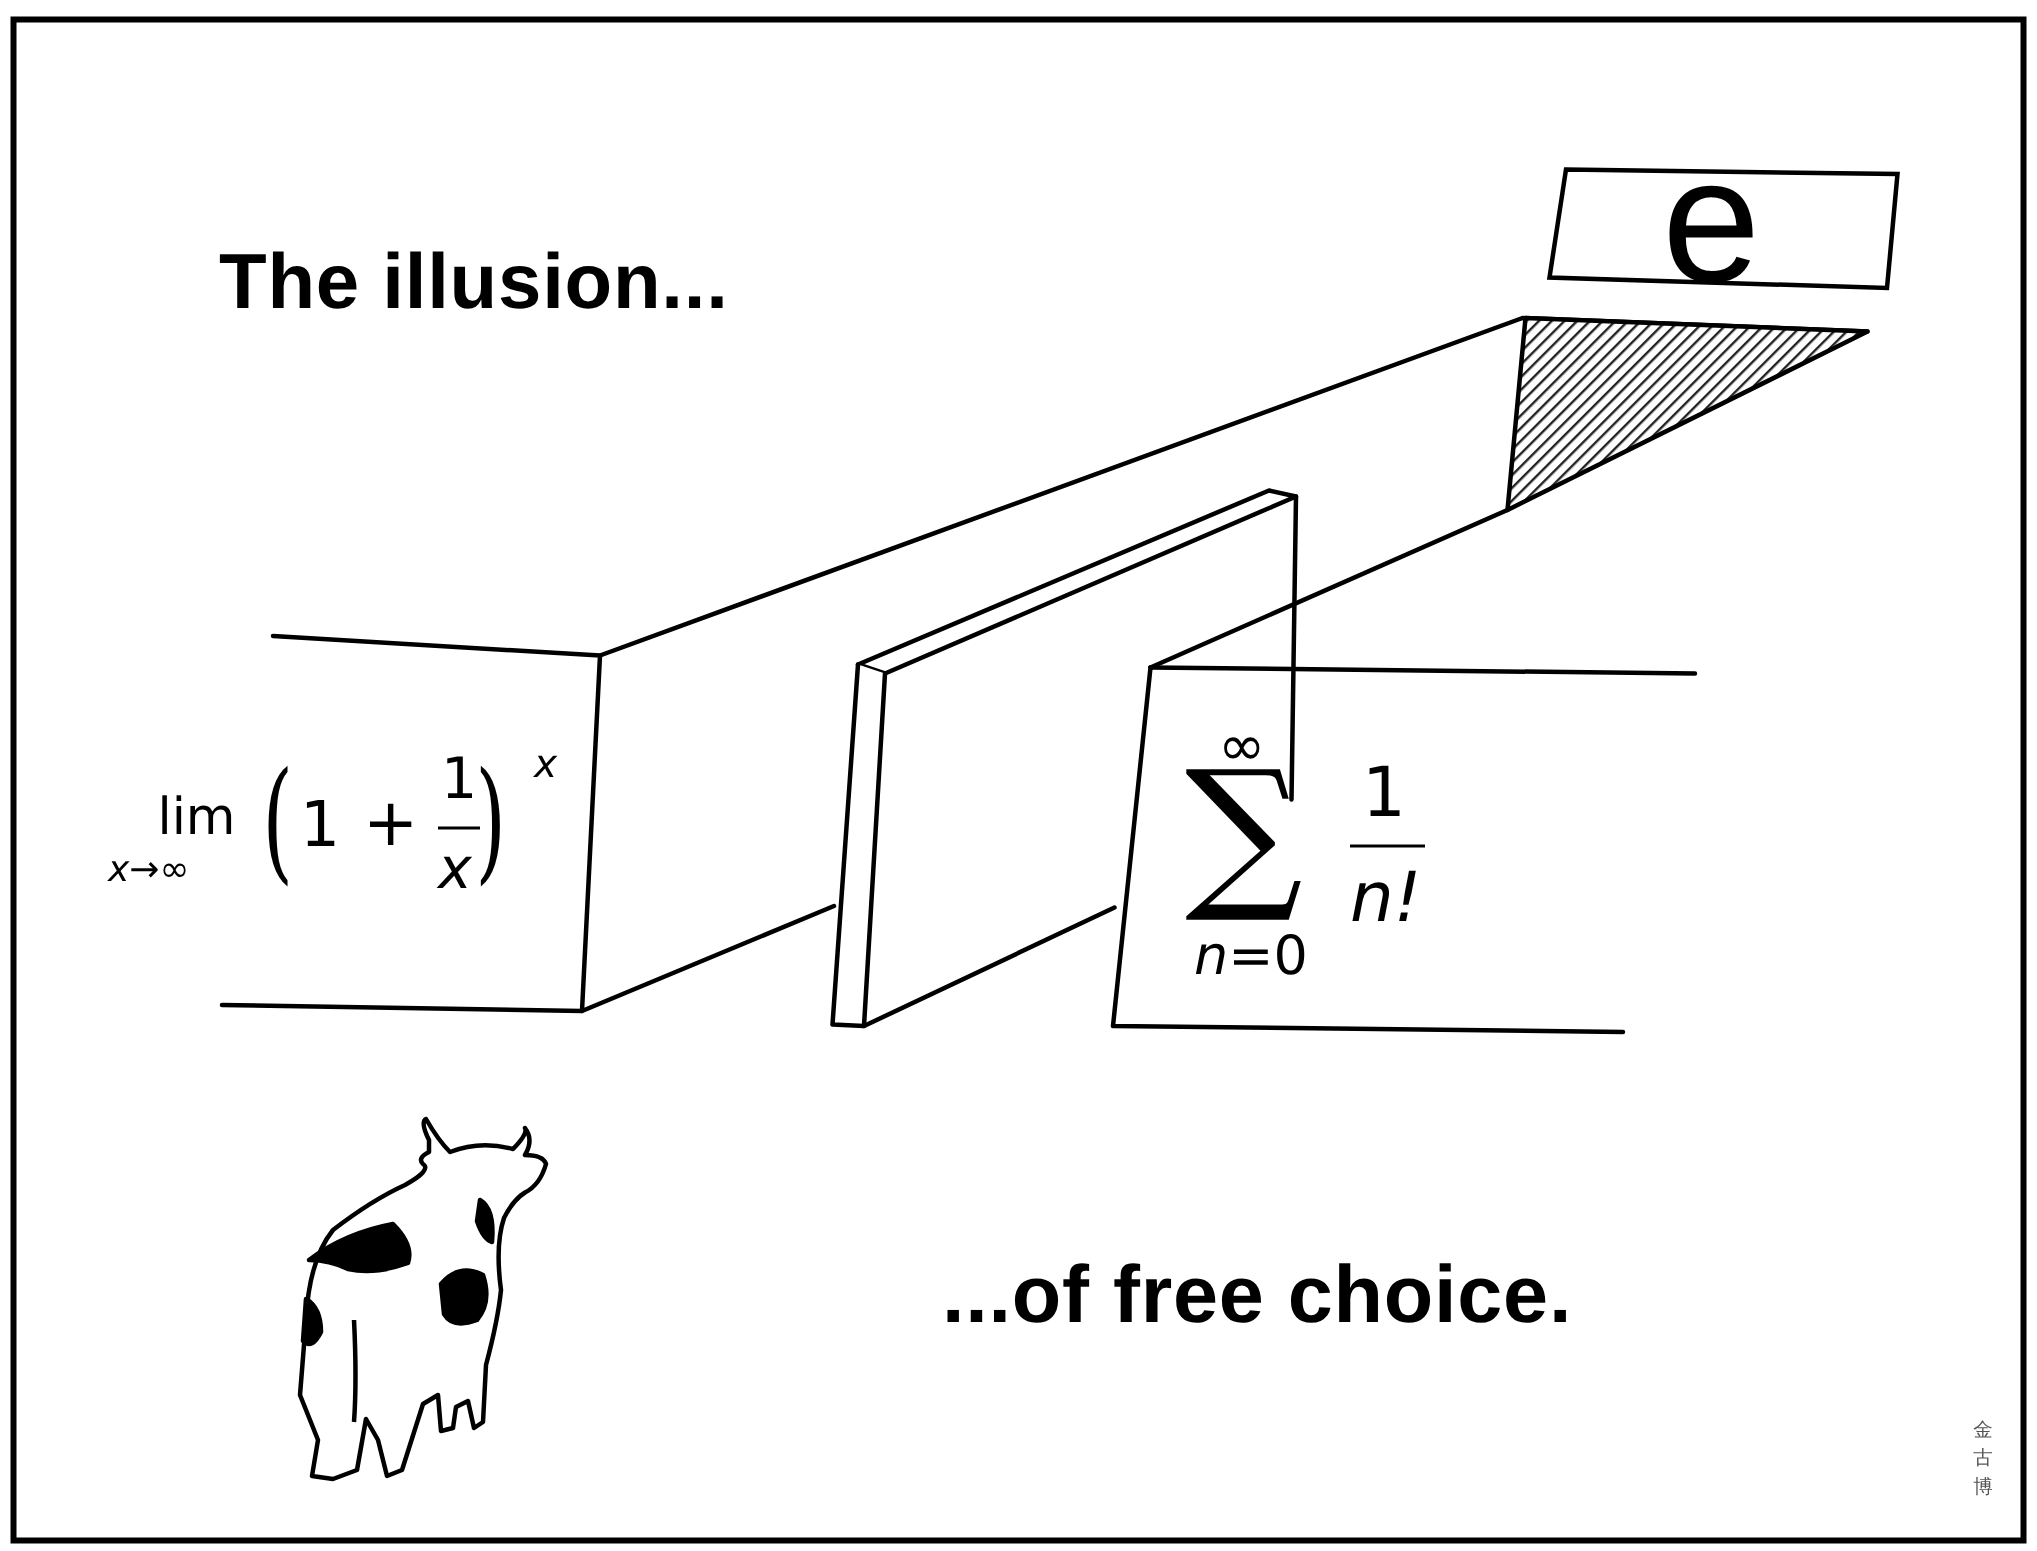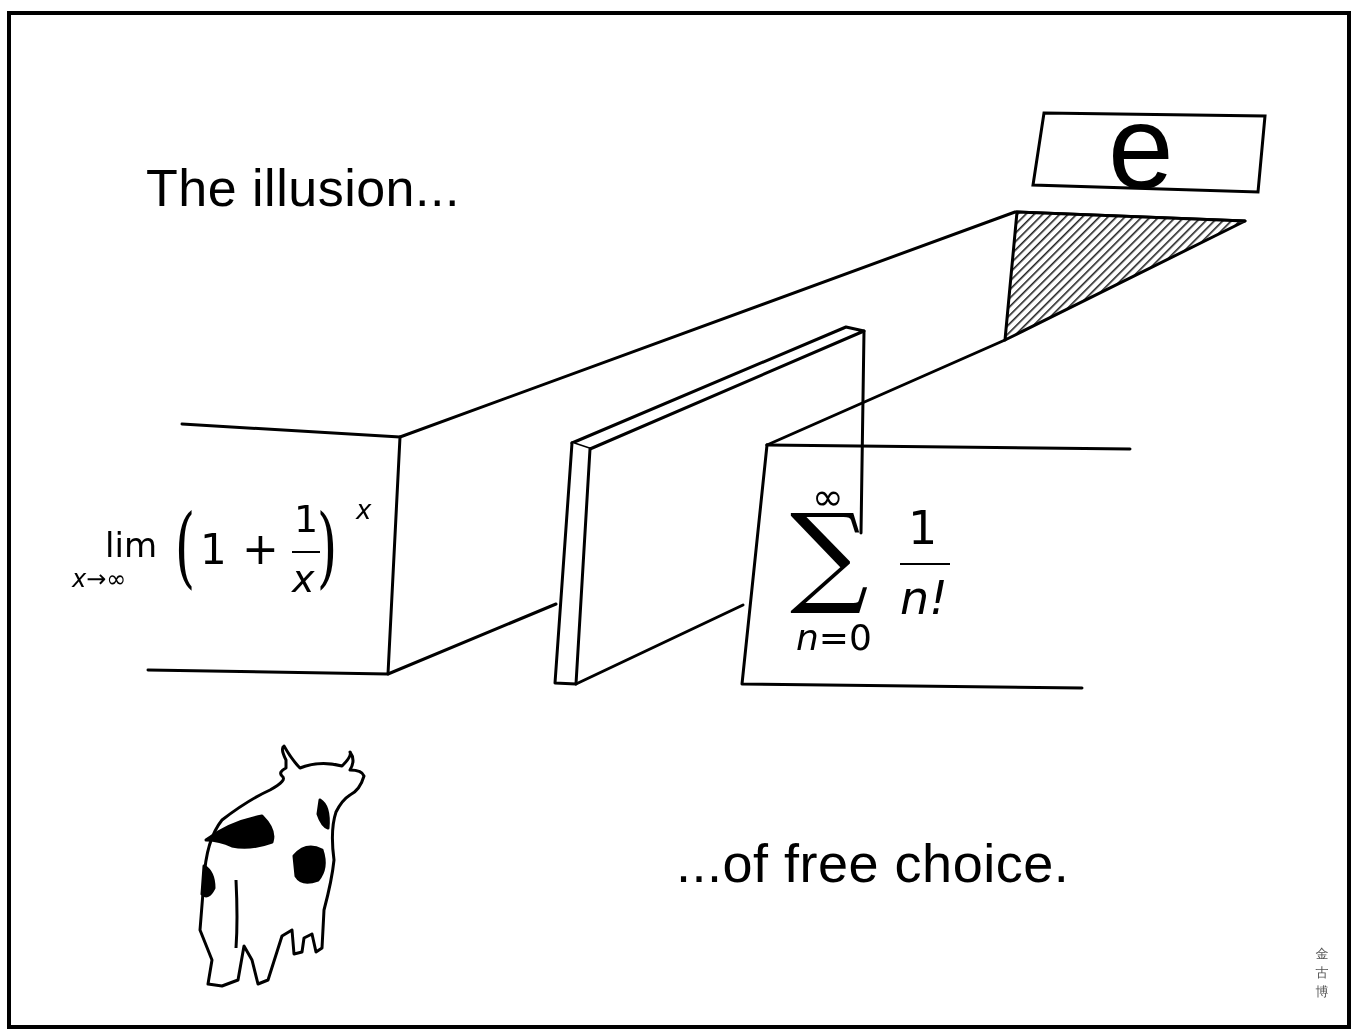--- a/index.html
+++ b/index.html
@@ -1,21 +1,21 @@
 <!DOCTYPE html>
 <html><head>
 <meta charset="utf-8">
 <style>
   html, body { margin: 0; padding: 0; background: #ffffff; }
   body { width: 1358px; height: 1034px; position: relative; overflow: hidden; font-family: "Liberation Sans", sans-serif; }
   .frame { position: absolute; left: 7px; top: 11px; width: 1336px; height: 1010px; border: 4px solid #000; box-sizing: content-box; background: #fff; }
   svg.scene { position: absolute; left: 0; top: 0; width: 1358px; height: 1034px; }
-  .caption { position: absolute; font-family: "Liberation Sans", sans-serif; font-weight: normal; color: #000; white-space: nowrap; text-align: right; }
+  .caption { position: absolute; font-family: "Liberation Sans", sans-serif; font-weight: bold; color: #000; white-space: nowrap; text-align: right; }
   .caption-top { left: 146px; top: 158px; font-size: 52px; letter-spacing: 0.5px; }
-  .caption-bottom { left: 676px; top: 832px; font-size: 54px; letter-spacing: 0.5px; }
+  .caption-bottom { left: 628px; top: 832px; font-size: 54px; letter-spacing: 0.5px; }
   .sign-letter { position: absolute; left: 1108px; top: 88px; font-family: "Liberation Sans", sans-serif; font-size: 118px; line-height: 1; color: #000; }
   .math { position: absolute; font-family: "DejaVu Sans", sans-serif; color: #000; }
   .lim-block { left: 70px; top: 495px; width: 320px; height: 120px; }
   .lim-word { position: absolute; left: 35px; top: 30px; font-size: 34px; }
   .lim-sub { position: absolute; left: 2px; top: 70px; font-size: 24px; font-style: italic; }
   .paren { position: absolute; top: 8px; font-size: 88px; line-height: 1; font-family: "DejaVu Serif", serif; transform: scaleX(0.6); }
   .paren-l { left: 98px; }
   .paren-r { left: 240px; }
   .one { position: absolute; left: 130px; top: 30px; font-size: 42px; }
   .plus { position: absolute; left: 172px; top: 28px; font-size: 44px; }

